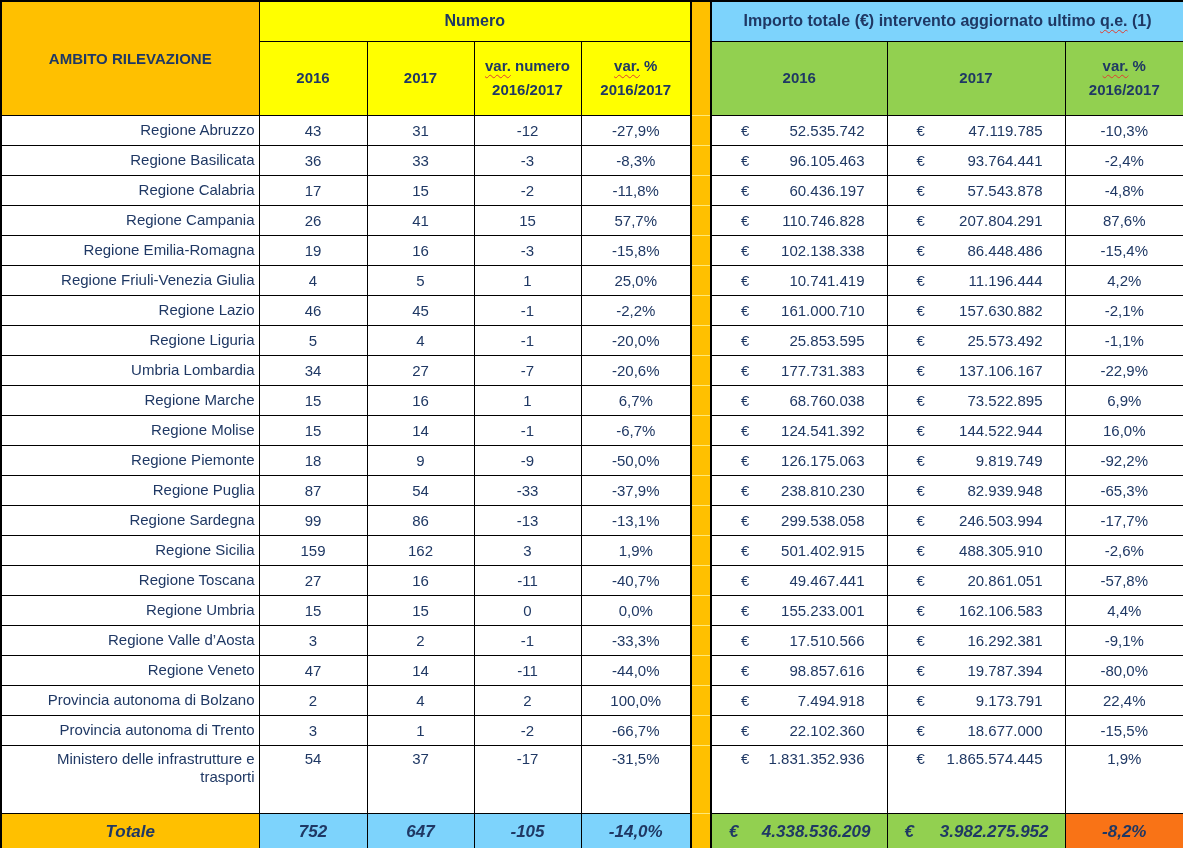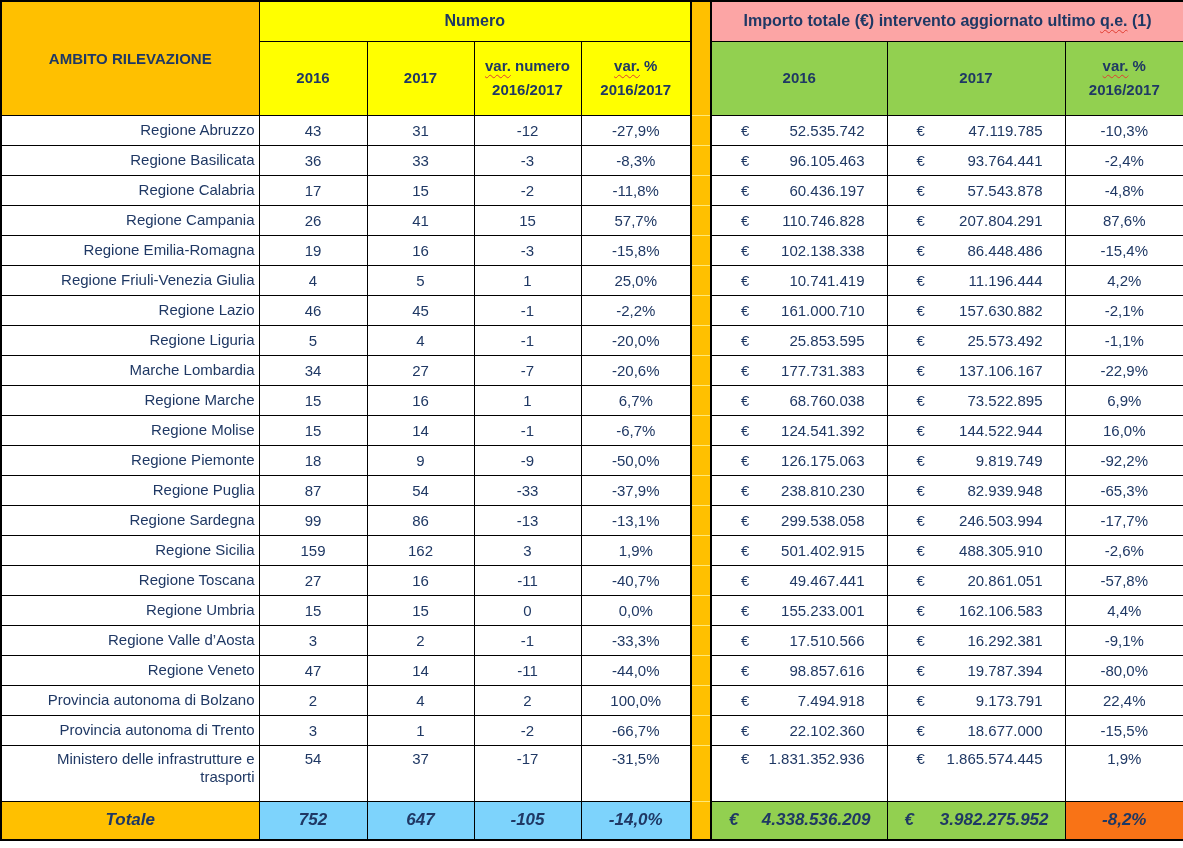--- a/index.html
+++ b/index.html
@@ -8,39 +8,39 @@
     border-collapse:collapse; table-layout:fixed; width:1183px;
     font-family:"Liberation Sans", sans-serif; color:#1F3864;
     border:2px solid #000;
   }
   th, td { border:1px solid #000; overflow:hidden; box-sizing:border-box; }
 
   
   .corner { background:#FFC000; font-weight:bold; font-size:15px; }
   .group  { font-weight:bold; font-size:16px; height:40px; text-align:center; }
   .group.yellow { background:#FFFF00; }
-  .group.green  { background:#fca5a5; }
+  .group.green  { background:#7dd3fc; }
   .sub { font-weight:bold; font-size:15px; height:74px; text-align:center; line-height:1.6; }
   .sub.yellow { background:#FFFF00; }
   .sub.green  { background:#92D050; }
 
   
   .sep {
     background:#FFC000;
     border-left:2px solid #000; border-right:2px solid #000;
     border-bottom:1px solid #FFE875;
   }
 
   
   tbody td { height:30px; font-size:15px; vertical-align:middle; }
   tbody .lbl { text-align:right; padding:0 4px 0 7px; line-height:1.25; }
   .num { text-align:center; }
   .euro { text-align:right; padding-right:22px; }
   .euro .cur { float:left; margin-left:28px; }
-  tbody tr:last-child { height:56px; }
+  tbody tr:last-child { height:68px; }
   tbody tr:last-child td { vertical-align:top; padding-top:4px; }
 
   
   tfoot td { height:39px; font-weight:bold; font-size:17px; vertical-align:middle;font-style:italic; }
   .total-label { background:#FFC000; text-align:center; }
   .total-num   { background:#7dd3fc; text-align:center; }
   .total-euro  { background:#92D050; text-align:right; padding-right:16px; }
   .total-euro .cur { float:left; margin-left:16px; }
   .total-pct   { background:#f97316; text-align:center; }
 
@@ -168,21 +168,21 @@
           <td class="num">5</td>
           <td class="num">4</td>
           <td class="num">-1</td>
           <td class="num">-20,0%</td>
           <td class="sep"></td>
           <td class="euro"><span class="cur">€</span><span class="amt">25.853.595</span></td>
           <td class="euro"><span class="cur">€</span><span class="amt">25.573.492</span></td>
           <td class="num">-1,1%</td>
         </tr>
         <tr>
-          <td class="lbl">Marche Lombardia</td>
+          <td class="lbl">Umbria Lombardia</td>
           <td class="num">34</td>
           <td class="num">27</td>
           <td class="num">-7</td>
           <td class="num">-20,6%</td>
           <td class="sep"></td>
           <td class="euro"><span class="cur">€</span><span class="amt">177.731.383</span></td>
           <td class="euro"><span class="cur">€</span><span class="amt">137.106.167</span></td>
           <td class="num">-22,9%</td>
         </tr>
         <tr>

